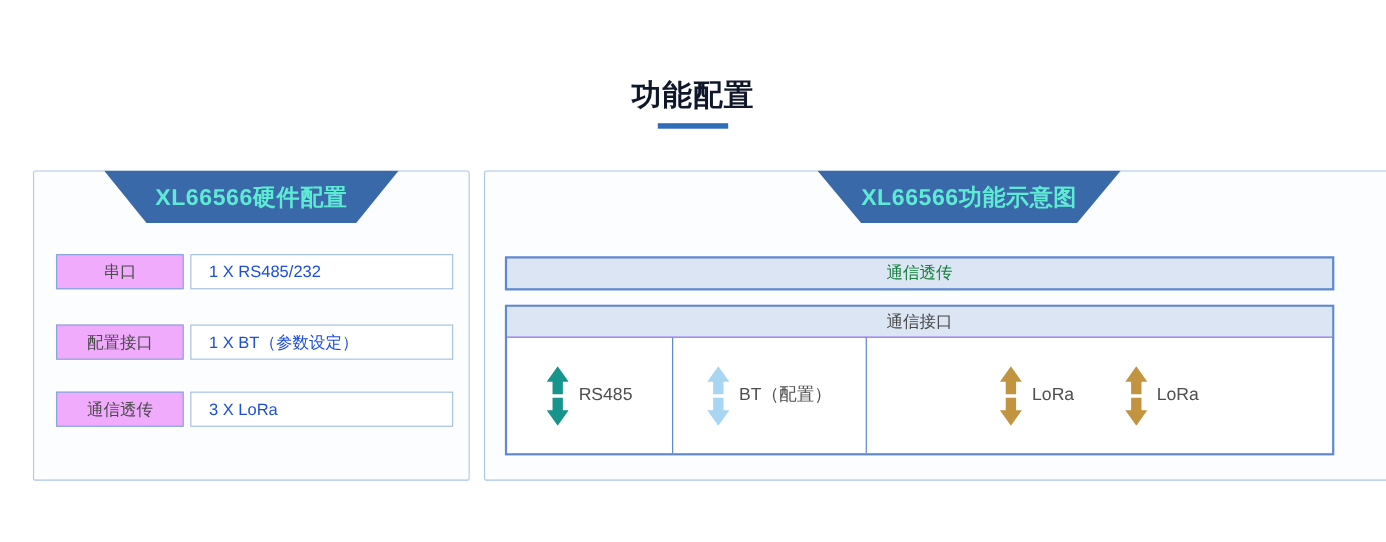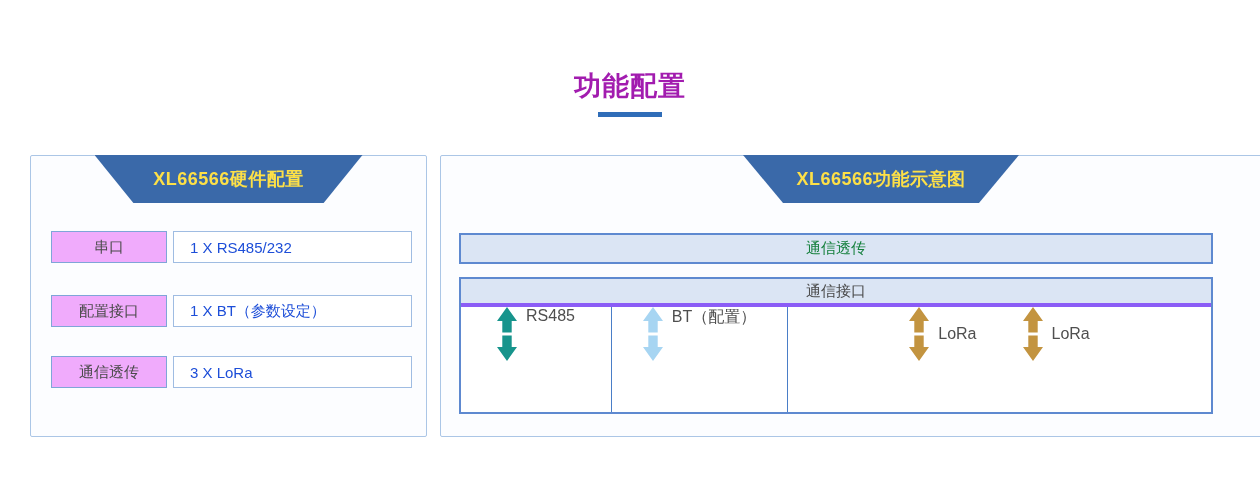--- a/index.html
+++ b/index.html
@@ -2,62 +2,62 @@
 <html><head>
 <meta charset="utf-8">
 <style>
   * { margin:0; padding:0; box-sizing:border-box; }
   html,body { background:#ffffff; }
   body { font-family:"Liberation Sans","DejaVu Sans",sans-serif; color:#4a4a4a; }
   .canvas { position:relative; width:1260px; height:493px; background:#ffffff; overflow:hidden; }
 
   
   .page-title { position:absolute; top:68px; left:0; width:100%; text-align:center;
-                font-size:27px; font-weight:bold; color:#a21caf; letter-spacing:1px; }
+                font-size:27px; font-weight:bold; color:#0f172a; letter-spacing:1px; }
   .title-underline { position:absolute; top:112px; left:50%; transform:translateX(-50%);
                      width:64px; height:5px; background:#2f6db8; }
 
   
   .panel { position:absolute; top:155px; height:282px; background:#fcfdff;
            border:1px solid #abc6e6; border-radius:2px; }
   .panel-left  { left:30px;  width:397px; }
   .panel-right { left:440px; width:882px; }
 
   .trapezoid { position:absolute; top:-1px; left:50%; transform:translateX(-50%);
                height:48px; background:#3a69a9;
                clip-path:polygon(0 0, 100% 0, 85.5% 100%, 14.5% 100%);
                display:flex; align-items:center; justify-content:center; }
   .trapezoid-left  { width:268px; }
   .trapezoid-right { width:276px; }
-  .trapezoid span { color:#fde047; font-size:18px; font-weight:bold; letter-spacing:0.5px; }
+  .trapezoid span { color:#5eead4; font-size:21px; font-weight:bold; letter-spacing:0.5px; }
 
   
   .hw-row { position:absolute; left:0; width:100%; height:32px; }
   .hw-row-1 { top:75px; } .hw-row-2 { top:139px; } .hw-row-3 { top:200px; }
   .hw-label { position:absolute; left:20px; width:116px; height:32px;
               background:#f0abfc; border:1px solid #7fa5d8;
               display:flex; align-items:center; justify-content:center;
               font-size:15px; color:#4a4a4a; }
   .hw-value { position:absolute; left:142px; width:239px; height:32px;
               background:#ffffff; border:1px solid #9fbce2;
               display:flex; align-items:center; padding-left:16px;
               font-size:15px; color:#1d4ed8; }
 
   
   .bar-passthrough { position:absolute; left:18px; top:77px; width:754px; height:31px;
                      background:#dbe5f4; border:2px solid #5e89d0;
                      display:flex; align-items:center; justify-content:center;
                      font-size:15px; color:#15803d; }
   .interface-group { position:absolute; left:18px; top:121px; width:754px; height:137px;
                      border:2px solid #5e89d0; background:#ffffff; }
-  .interface-header { height:28px; background:#dbe5f4; border-bottom:4px solid #8b5cf6;
+  .interface-header { height:28px; background:#dbe5f4; border-bottom:1px solid #8b5cf6;
                       display:flex; align-items:center; justify-content:center;
                       font-size:15px; color:#4a4a4a; }
   .interface-body { display:flex; height:105px; }
-  .if-cell { display:flex; align-items:flex-start; justify-content:center; gap:9px; }
+  .if-cell { display:flex; align-items:center; justify-content:center; gap:9px; }
   .if-cell-1 { width:151px; border-right:1px solid #4a7ec7; }
   .if-cell-2 { width:176px; border-right:1px solid #4a7ec7; }
   .if-cell-3 { flex:1; gap:46px; }
   .if-pair { display:flex; align-items:center; gap:9px; }
   .if-label { font-size:16px; color:#4f4f4f; }
   .arrow-svg { display:block; width:20px; height:54px; }
 </style>
 </head>
 <body>
 

